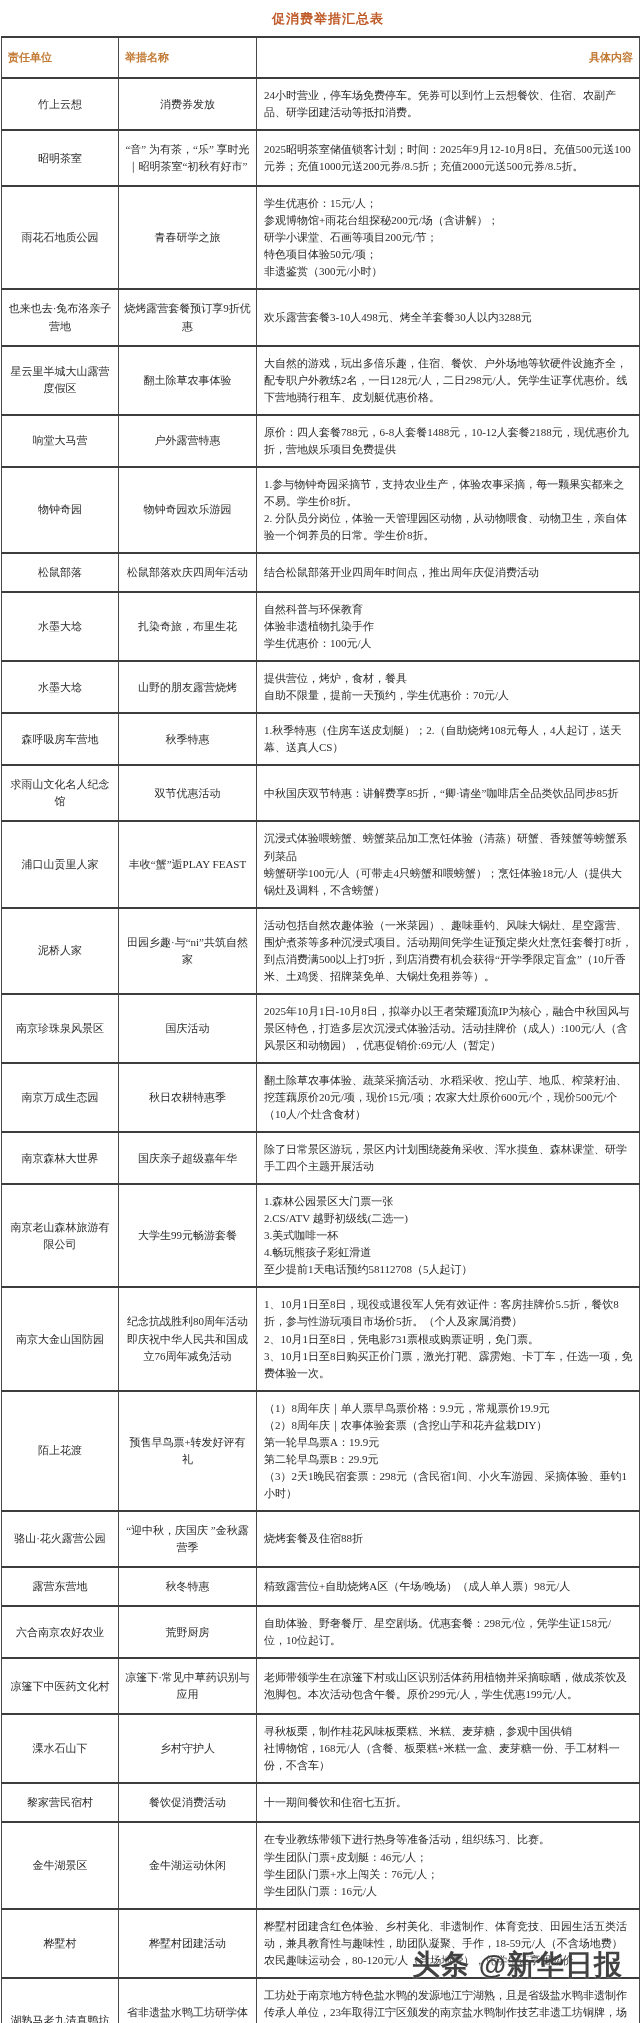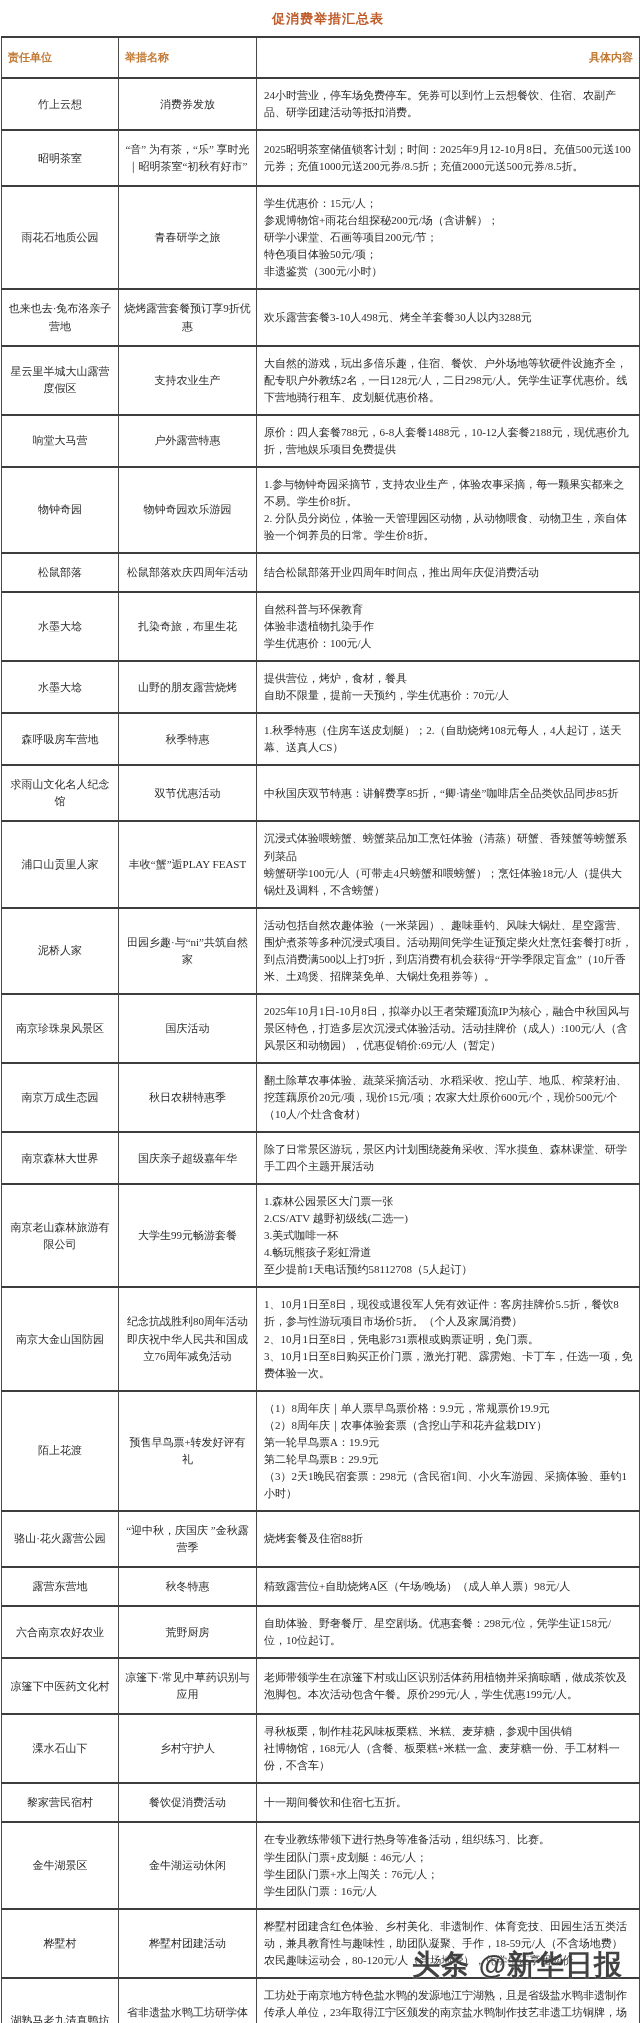--- a/index.html
+++ b/index.html
@@ -103,21 +103,21 @@
 特色项目体验50元/项；
 非遗鉴赏（300元/小时）</td>
         </tr>
         <tr>
           <td class="unit-cell">也来也去·兔布洛亲子营地</td>
           <td class="measure-cell">烧烤露营套餐预订享9折优惠</td>
           <td class="content-cell">欢乐露营套餐3-10人498元、烤全羊套餐30人以内3288元</td>
         </tr>
         <tr>
           <td class="unit-cell">星云里半城大山露营度假区</td>
-          <td class="measure-cell">支持农业生产</td>
+          <td class="measure-cell">翻土除草农事体验</td>
           <td class="content-cell">大自然的游戏，玩出多倍乐趣，住宿、餐饮、户外场地等软硬件设施齐全，配专职户外教练2名，一日128元/人，二日298元/人。凭学生证享优惠价。线下营地骑行租车、皮划艇优惠价格。</td>
         </tr>
         <tr>
           <td class="unit-cell">响堂大马营</td>
           <td class="measure-cell">户外露营特惠</td>
           <td class="content-cell">原价：四人套餐788元，6-8人套餐1488元，10-12人套餐2188元，现优惠价九折，营地娱乐项目免费提供</td>
         </tr>
         <tr>
           <td class="unit-cell">物钟奇园</td>
           <td class="measure-cell">物钟奇园欢乐游园</td>

